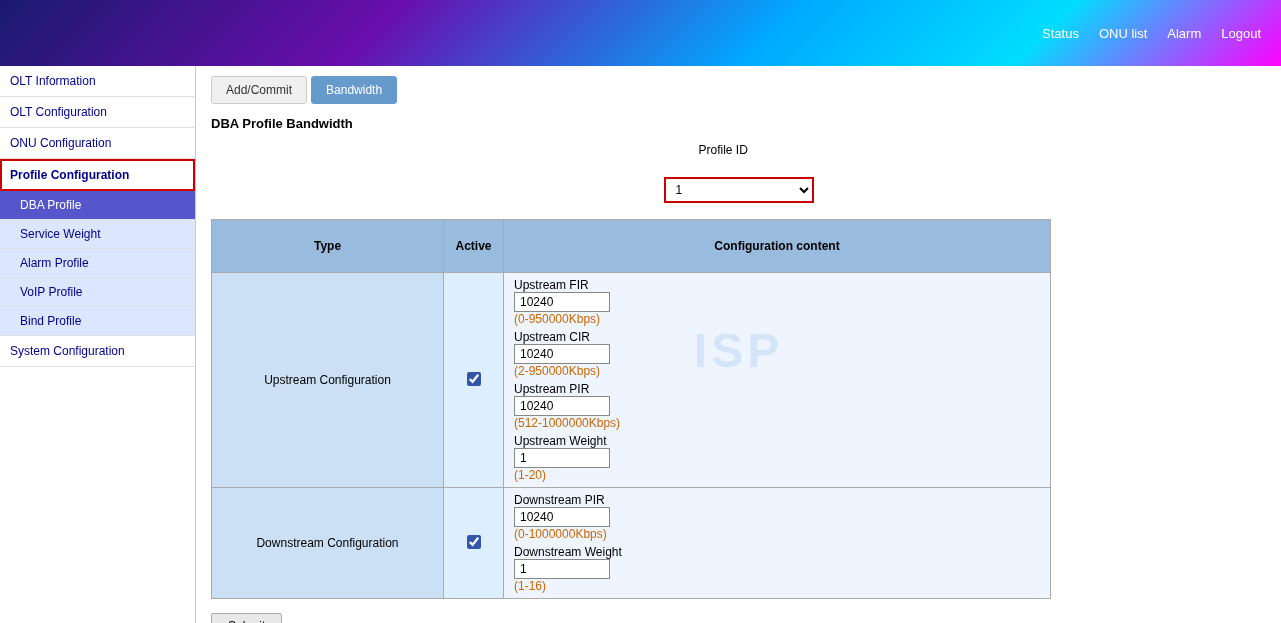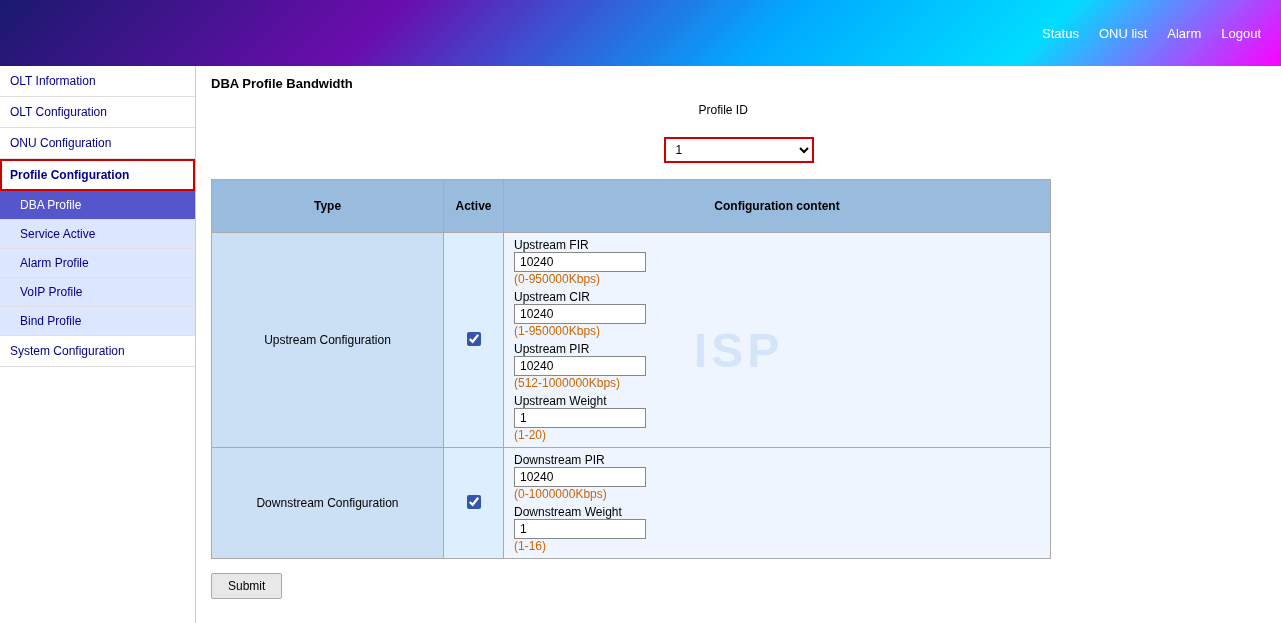--- a/index.html
+++ b/index.html
@@ -180,21 +180,21 @@
     }
     .content-label {
       width: 130px;
       color: #000;
       font-size: 12px;
     }
     .content-input {
       border: 1px solid #888;
       padding: 2px 5px;
       font-size: 12px;
-      width: 132px;
+      width: 96px;
       background: #fff;
       color: #000;
     }
     .content-hint {
       color: #cc6600;
       font-size: 12px;
     }
 
     
     .active-checkbox {
@@ -242,33 +242,37 @@
 </div>
 
 <div class="layout">
 
   <div class="sidebar">
     <div class="sidebar-item">OLT Information</div>
     <div class="sidebar-item">OLT Configuration</div>
     <div class="sidebar-item">ONU Configuration</div>
     <div class="sidebar-group-label highlighted">Profile Configuration</div>
     <div class="sidebar-sub-item active">DBA Profile</div>
-    <div class="sidebar-sub-item">Service Active</div>
+    <div class="sidebar-sub-item">Service Weight</div>
     <div class="sidebar-sub-item">Alarm Profile</div>
     <div class="sidebar-sub-item">VoIP Profile</div>
     <div class="sidebar-sub-item">Bind Profile</div>
     <div class="sidebar-item">System Configuration</div>
   </div>
 
   <div class="main" style="position:relative;">
 
     
     <div class="watermark">ISP</div>
 
     
+    <div class="tabs">
+      <button class="tab-btn">Add/Commit</button>
+      <button class="tab-btn active">Bandwidth</button>
+    </div>
 
     
     <div class="section-title">DBA Profile Bandwidth</div>
 
     
     <div class="profile-id-row">
       <span class="profile-id-label">Profile ID</span>
       <select class="profile-id-select">
         <option>1</option>
         <option>2</option>
@@ -297,21 +301,21 @@
           <td class="content-cell">
             <div class="content-rows">
               <div class="content-row">
                 <span class="content-label">Upstream FIR</span>
                 <input type="text" class="content-input" value="10240" style="">
                 <span class="content-hint">(0-950000Kbps)</span>
               </div>
               <div class="content-row">
                 <span class="content-label">Upstream CIR</span>
                 <input type="text" class="content-input" value="10240" style="">
-                <span class="content-hint">(1-950000Kbps)</span>
+                <span class="content-hint">(2-950000Kbps)</span>
               </div>
               <div class="content-row">
                 <span class="content-label">Upstream PIR</span>
                 <input type="text" class="content-input" value="10240" style="">
                 <span class="content-hint">(512-1000000Kbps)</span>
               </div>
               <div class="content-row">
                 <span class="content-label">Upstream Weight</span>
                 <input type="text" class="content-input" value="1" style="">
                 <span class="content-hint">(1-20)</span>

